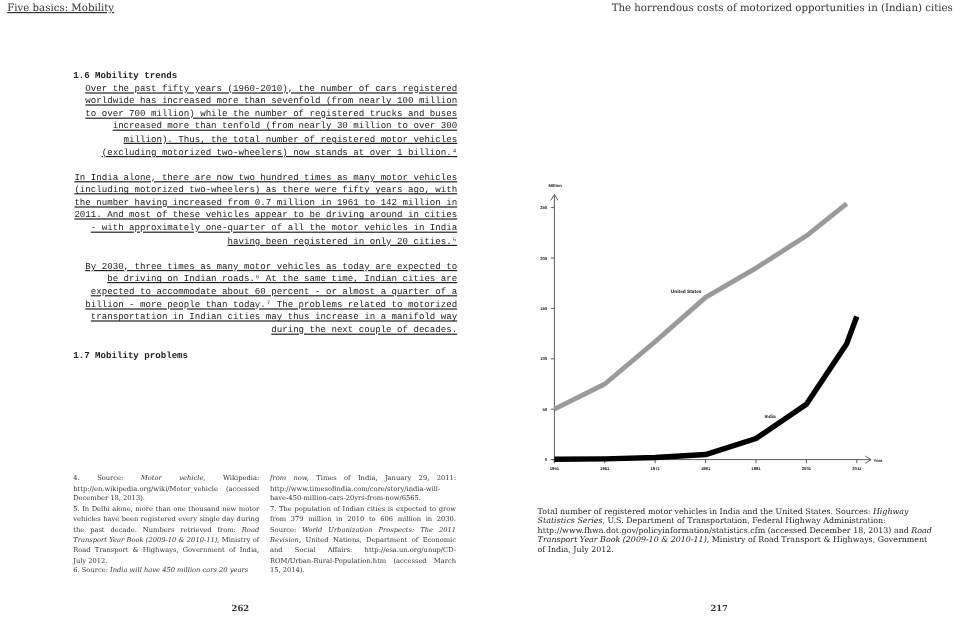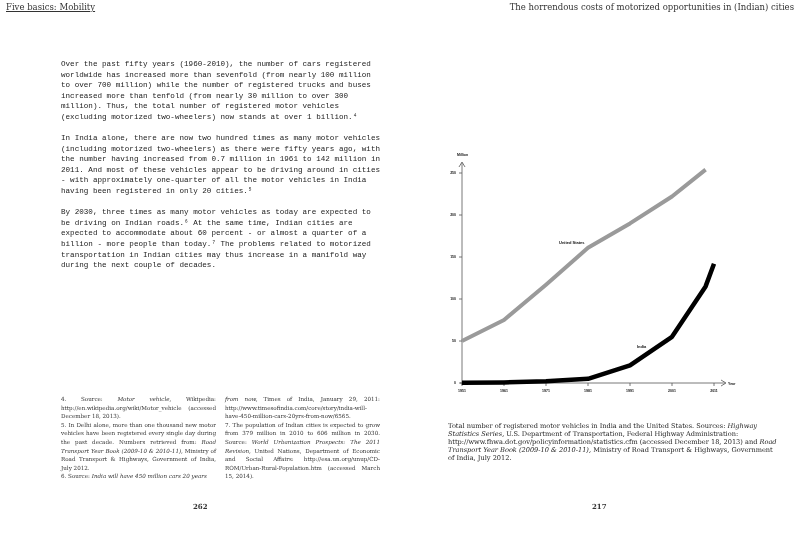--- a/index.html
+++ b/index.html
@@ -3,21 +3,21 @@
   <meta charset="utf-8">
   <style>
     html, body { margin: 0; padding: 0; }
     body { width: 800px; height: 534px; background: #ffffff; position: relative; overflow: hidden; color: #1a1a1a; }
     .running-head { position: absolute; top: 2px; font-family: "DejaVu Serif", serif; font-size: 8.5px; color: #333; }
     #rh-left { left: 6px; text-decoration: underline; }
     #rh-right { right: 6px; }
     .col { position: absolute; font-family: "Liberation Mono", monospace; font-size: 7.6px; line-height: 10.6px; color: #222; }
     #left-body { left: 61px; top: 59px; width: 320px; }
     .sec-title { font-weight: bold; }
-    .para { margin: 0 0 10.5px 0; text-align: left; }
+    .para { margin: 0 0 10.5px 0; text-align: right; text-decoration: underline; }
     .para.tight { margin: 0; }
     .footnotes { position: absolute; top: 395px; font-family: "DejaVu Serif", serif; font-size: 5.6px; line-height: 8.6px; color: #333; text-align: justify; }
     #fn-col-1 { left: 61px; width: 155px; }
     #fn-col-2 { left: 225px; width: 155px; }
     .fn { margin: 0; }
     .fn i { font-style: italic; }
     .page-num { position: absolute; top: 502px; font-family: "DejaVu Serif", serif; font-size: 7px; font-weight: bold; color: #333; text-align: center; }
     #pn-left { left: 193px; }
     #pn-right { left: 592px; }
     #chart { position: absolute; left: 0; top: 0; width: 800px; height: 534px; }
@@ -27,25 +27,27 @@
     .series-lbl { font-family: "Liberation Sans", sans-serif; font-size: 4px; font-weight: bold; fill: #111; }
   </style>
 </head>
 <body>
 
 <div class="running-head" id="rh-left">Five basics: Mobility</div>
 <div class="running-head" id="rh-right">The horrendous costs of motorized opportunities in (Indian) cities</div>
 
 <div class="col" id="left-body">
   <div>
+    <div class="sec-title">1.6 Mobility trends</div>
     <p class="para">Over the past fifty years (1960-2010), the number of cars registered worldwide has increased more than sevenfold (from nearly 100 million to over 700 million) while the number of registered trucks and buses increased more than tenfold (from nearly 30 million to over 300 million). Thus, the total number of registered motor vehicles (excluding motorized two-wheelers) now stands at over 1 billion.⁴</p>
     <p class="para">In India alone, there are now two hundred times as many motor vehicles (including motorized two-wheelers) as there were fifty years ago, with the number having increased from 0.7 million in 1961 to 142 million in 2011. And most of these vehicles appear to be driving around in cities - with approximately one-quarter of all the motor vehicles in India having been registered in only 20 cities.⁵</p>
     <p class="para">By 2030, three times as many motor vehicles as today are expected to be driving on Indian roads.⁶ At the same time, Indian cities are expected to accommodate about 60 percent - or almost a quarter of a billion - more people than today.⁷ The problems related to motorized transportation in Indian cities may thus increase in a manifold way during the next couple of decades.</p>
   </div>
   <div>
+    <div class="sec-title">1.7 Mobility problems</div>
   </div>
 </div>
 
 <div class="footnotes" id="fn-col-1">
     <p class="fn"><span>4. Source: </span><i>Motor vehicle,</i><span> Wikipedia: http://en.wikipedia.org/wiki/Motor_vehicle (accessed December 18, 2013).</span></p>
     <p class="fn"><span>5. In Delhi alone, more than one thousand new motor vehicles have been registered every single day during the past decade. Numbers retrieved from: </span><i>Road Transport Year Book (2009-10 &amp; 2010-11),</i><span> Ministry of Road Transport &amp; Highways, Government of India, July 2012.</span></p>
     <p class="fn"><span>6. Source: </span><i>India will have 450 million cars 20 years</i><span></span></p>
   </div>
 <div class="footnotes" id="fn-col-2">
     <p class="fn"><span></span><i>from now,</i><span> Times of India, January 29, 2011: http://www.timesofindia.com/core/story/india-will-have-450-million-cars-20yrs-from-now/6565.</span></p>

